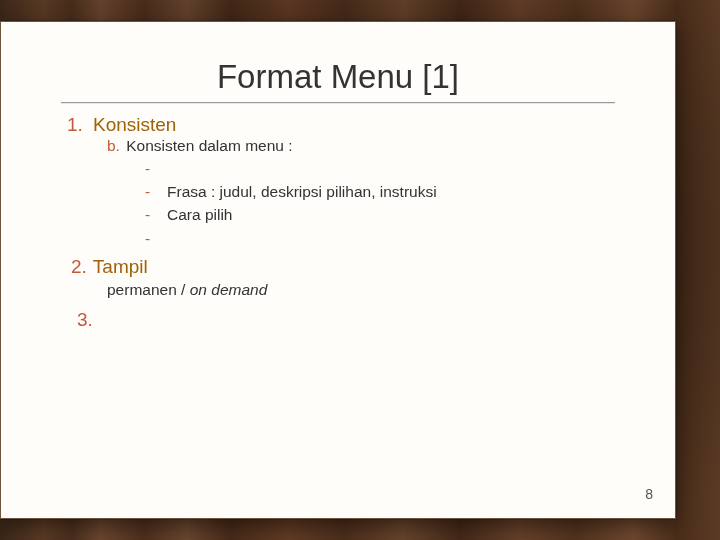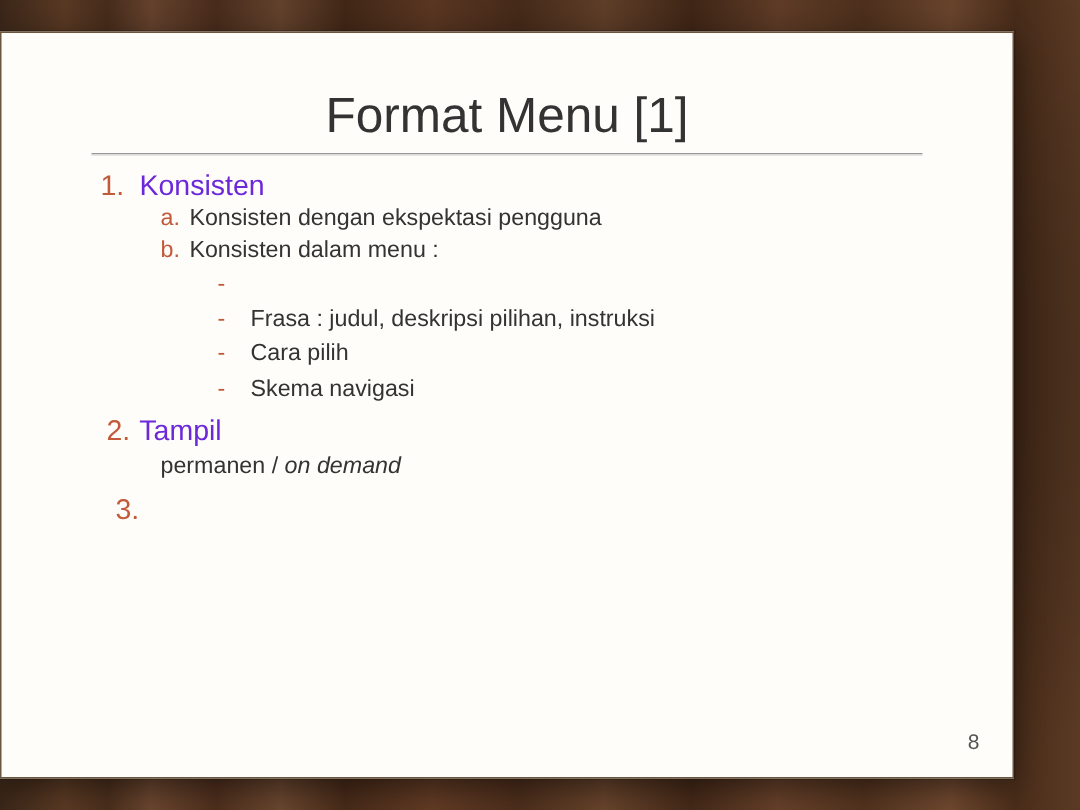--- a/index.html
+++ b/index.html
@@ -63,21 +63,21 @@
     min-width: 18px;
   }
   .ord2 {
     color: #c25a3a;
     font-size: 19px;
     margin-right: 6px;
   }
   .heading {
     font-size: 19px;
     font-weight: 400;
-    color: #6d28d9;
+    color: #a16207;
   }
   .sub {
     margin-left: 40px;
     font-size: 15.5px;
     line-height: 1.35;
   }
   .sub .lb {
     color: #c25a3a;
     font-weight: 400;
     margin-right: 2px;
@@ -139,42 +139,37 @@
     <h1 class="title">Format Menu [1]</h1>
     <hr class="rule">
 
     <div class="content">
 
       <div class="num-row">
         <span class="ord">1.</span>
         <span class="heading">Konsisten</span>
       </div>
       <div class="sub">
-        <span class="lb">a.</span>
-        <span>Konsisten dengan ekspektasi pengguna</span>
-      </div>
-      <div class="sub">
         <span class="lb">b.</span>
         <span>Konsisten dalam menu :</span>
       </div>
       <div class="dash-list">
         <div class="row">
           <span class="dash">-</span>
         </div>
         <div class="row">
           <span class="dash">-</span>
           <span>Frasa : judul, deskripsi pilihan, instruksi</span>
         </div>
         <div class="row">
           <span class="dash">-</span>
           <span>Cara pilih</span>
         </div>
         <div class="row">
           <span class="dash">-</span>
-          <span>Skema navigasi</span>
         </div>
       </div>
 
       <div class="row2">
         <span class="ord2">2.</span>
         <span class="heading">Tampil</span>
       </div>
       <div class="body-text">
         <span>permanen / </span><span class="italic">on demand</span>
       </div>

